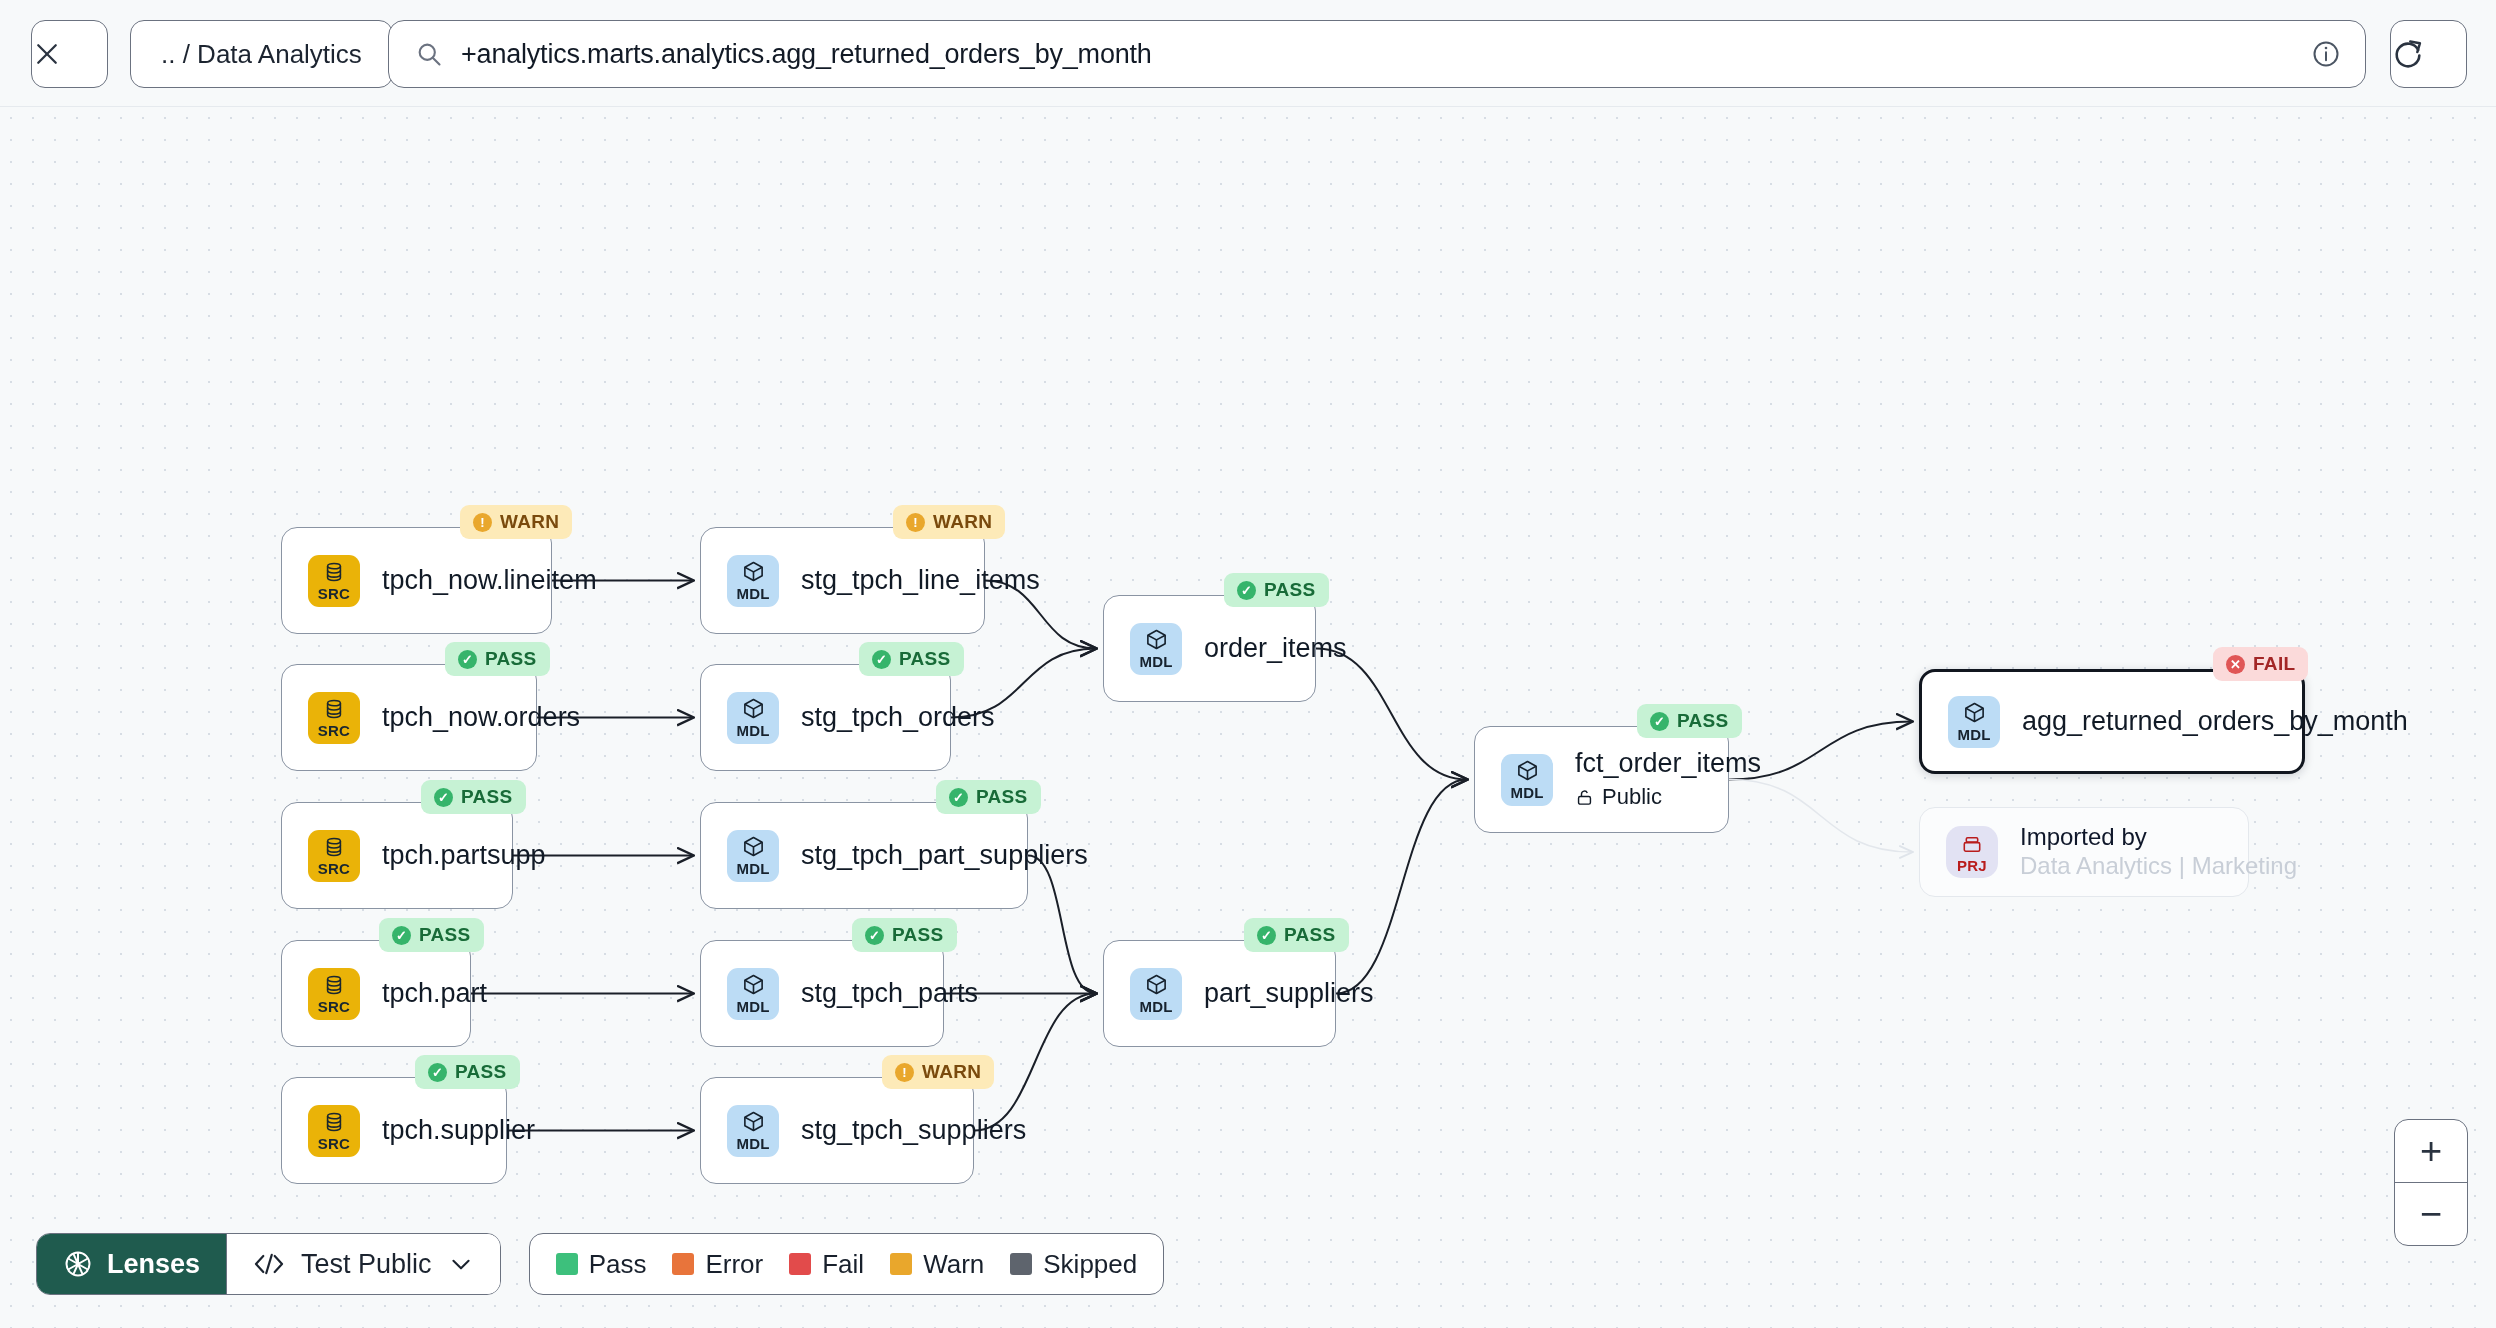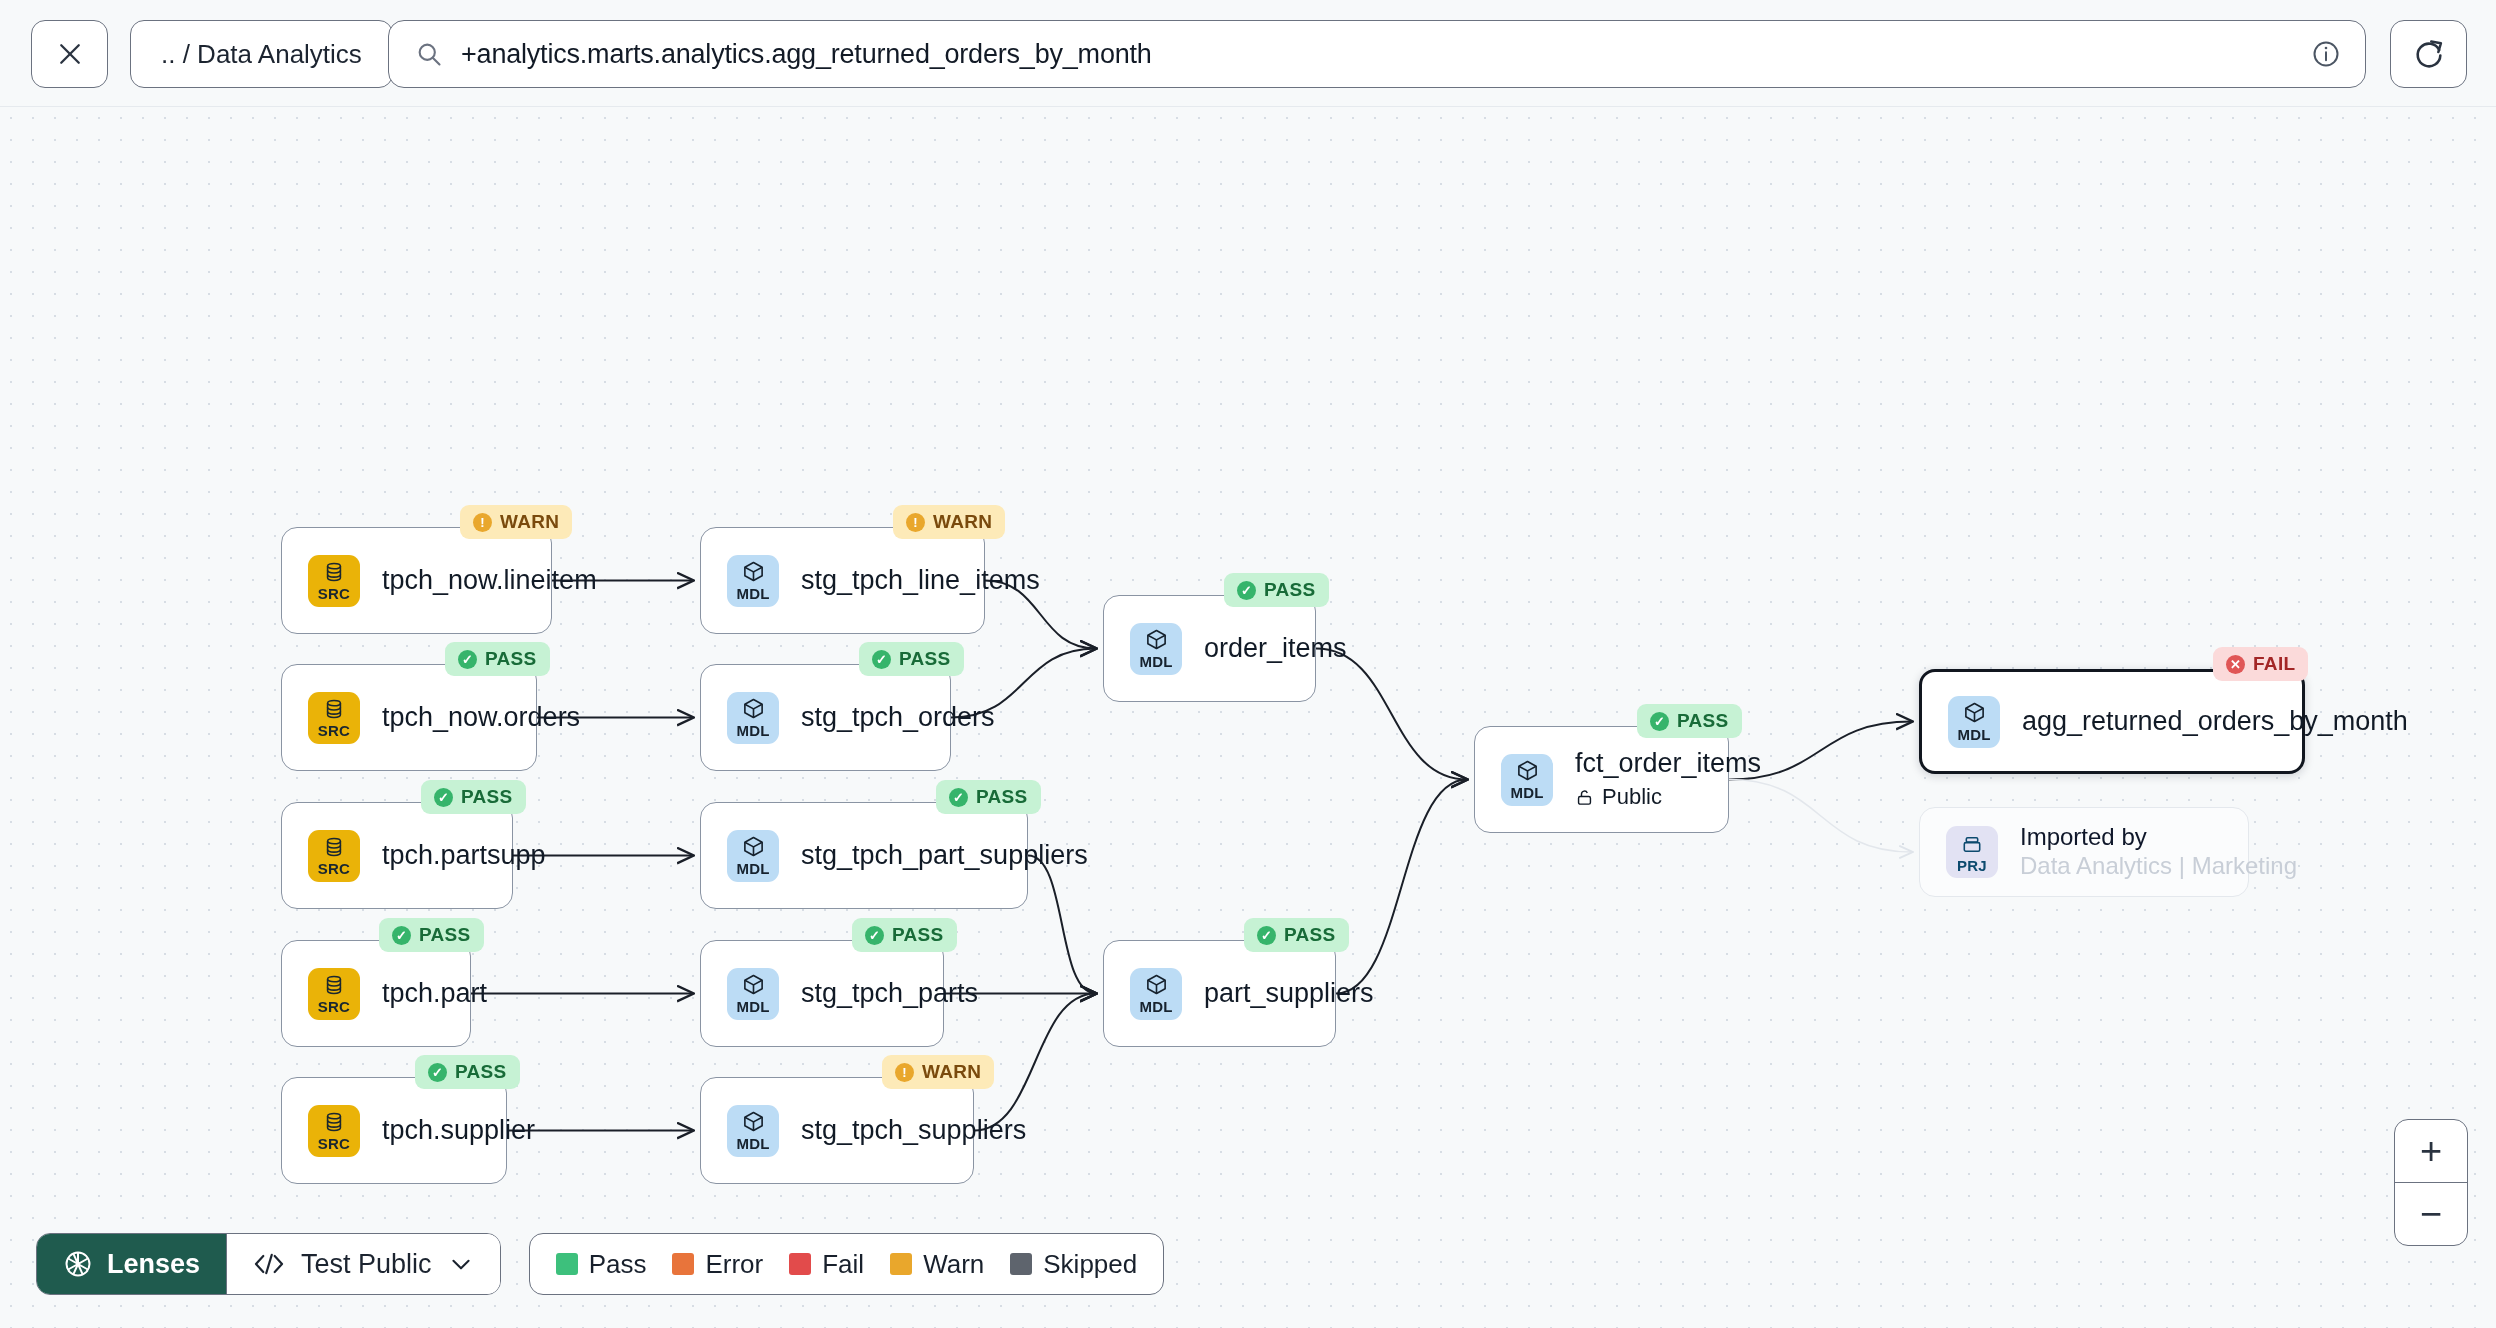--- a/index.html
+++ b/index.html
@@ -23,21 +23,20 @@
     border-bottom: 1px solid #e6eaee;
     z-index: 50;
   }
   .tb-btn {
     position: absolute;
     background: #ffffff;
     border: 1.6px solid #6b7280;
     border-radius: 14px;
     display: flex;
     align-items: center;
-    justify-content: center;
     color: #2a3340;
   }
   #close-btn { left: 31px; top: 20px; width: 77px; height: 68px; }
   #breadcrumb-btn {
     left: 130px; top: 20px; height: 68px; padding: 0 30px;
     font-size: 26px; color: #1c2430; white-space: nowrap;
   }
   #search-box {
     left: 388px; top: 20px; width: 1978px; height: 68px;
     justify-content: flex-start;
@@ -92,21 +91,21 @@
     width: 52px; height: 52px;
     border-radius: 11px;
     display: flex;
     flex-direction: column;
     align-items: center;
     justify-content: center;
     flex: 0 0 auto;
   }
   .node-icon.src { background: #eab308; color: #1a2730; }
   .node-icon.mdl { background: #bcdcf5; color: #16222e; }
-  .node-icon.prj { background: #e2e2f3; color: #0c4a6e; }
+  .node-icon.prj { background: #e2e2f3; color: #b91c1c; border-radius: 15px; }
   .node-icon .glyph { height: 23px; display: flex; align-items: flex-end; }
   .node-icon .tag {
     font-size: 15px;
     font-weight: 600;
     line-height: 1;
     margin-top: 3px;
     letter-spacing: 0.2px;
   }
   .node-text { margin-left: 22px; display: flex; flex-direction: column; justify-content: flex-start; }
   .node-title { font-size: 27px; color: #111a26; line-height: 1.15; white-space: nowrap; }

